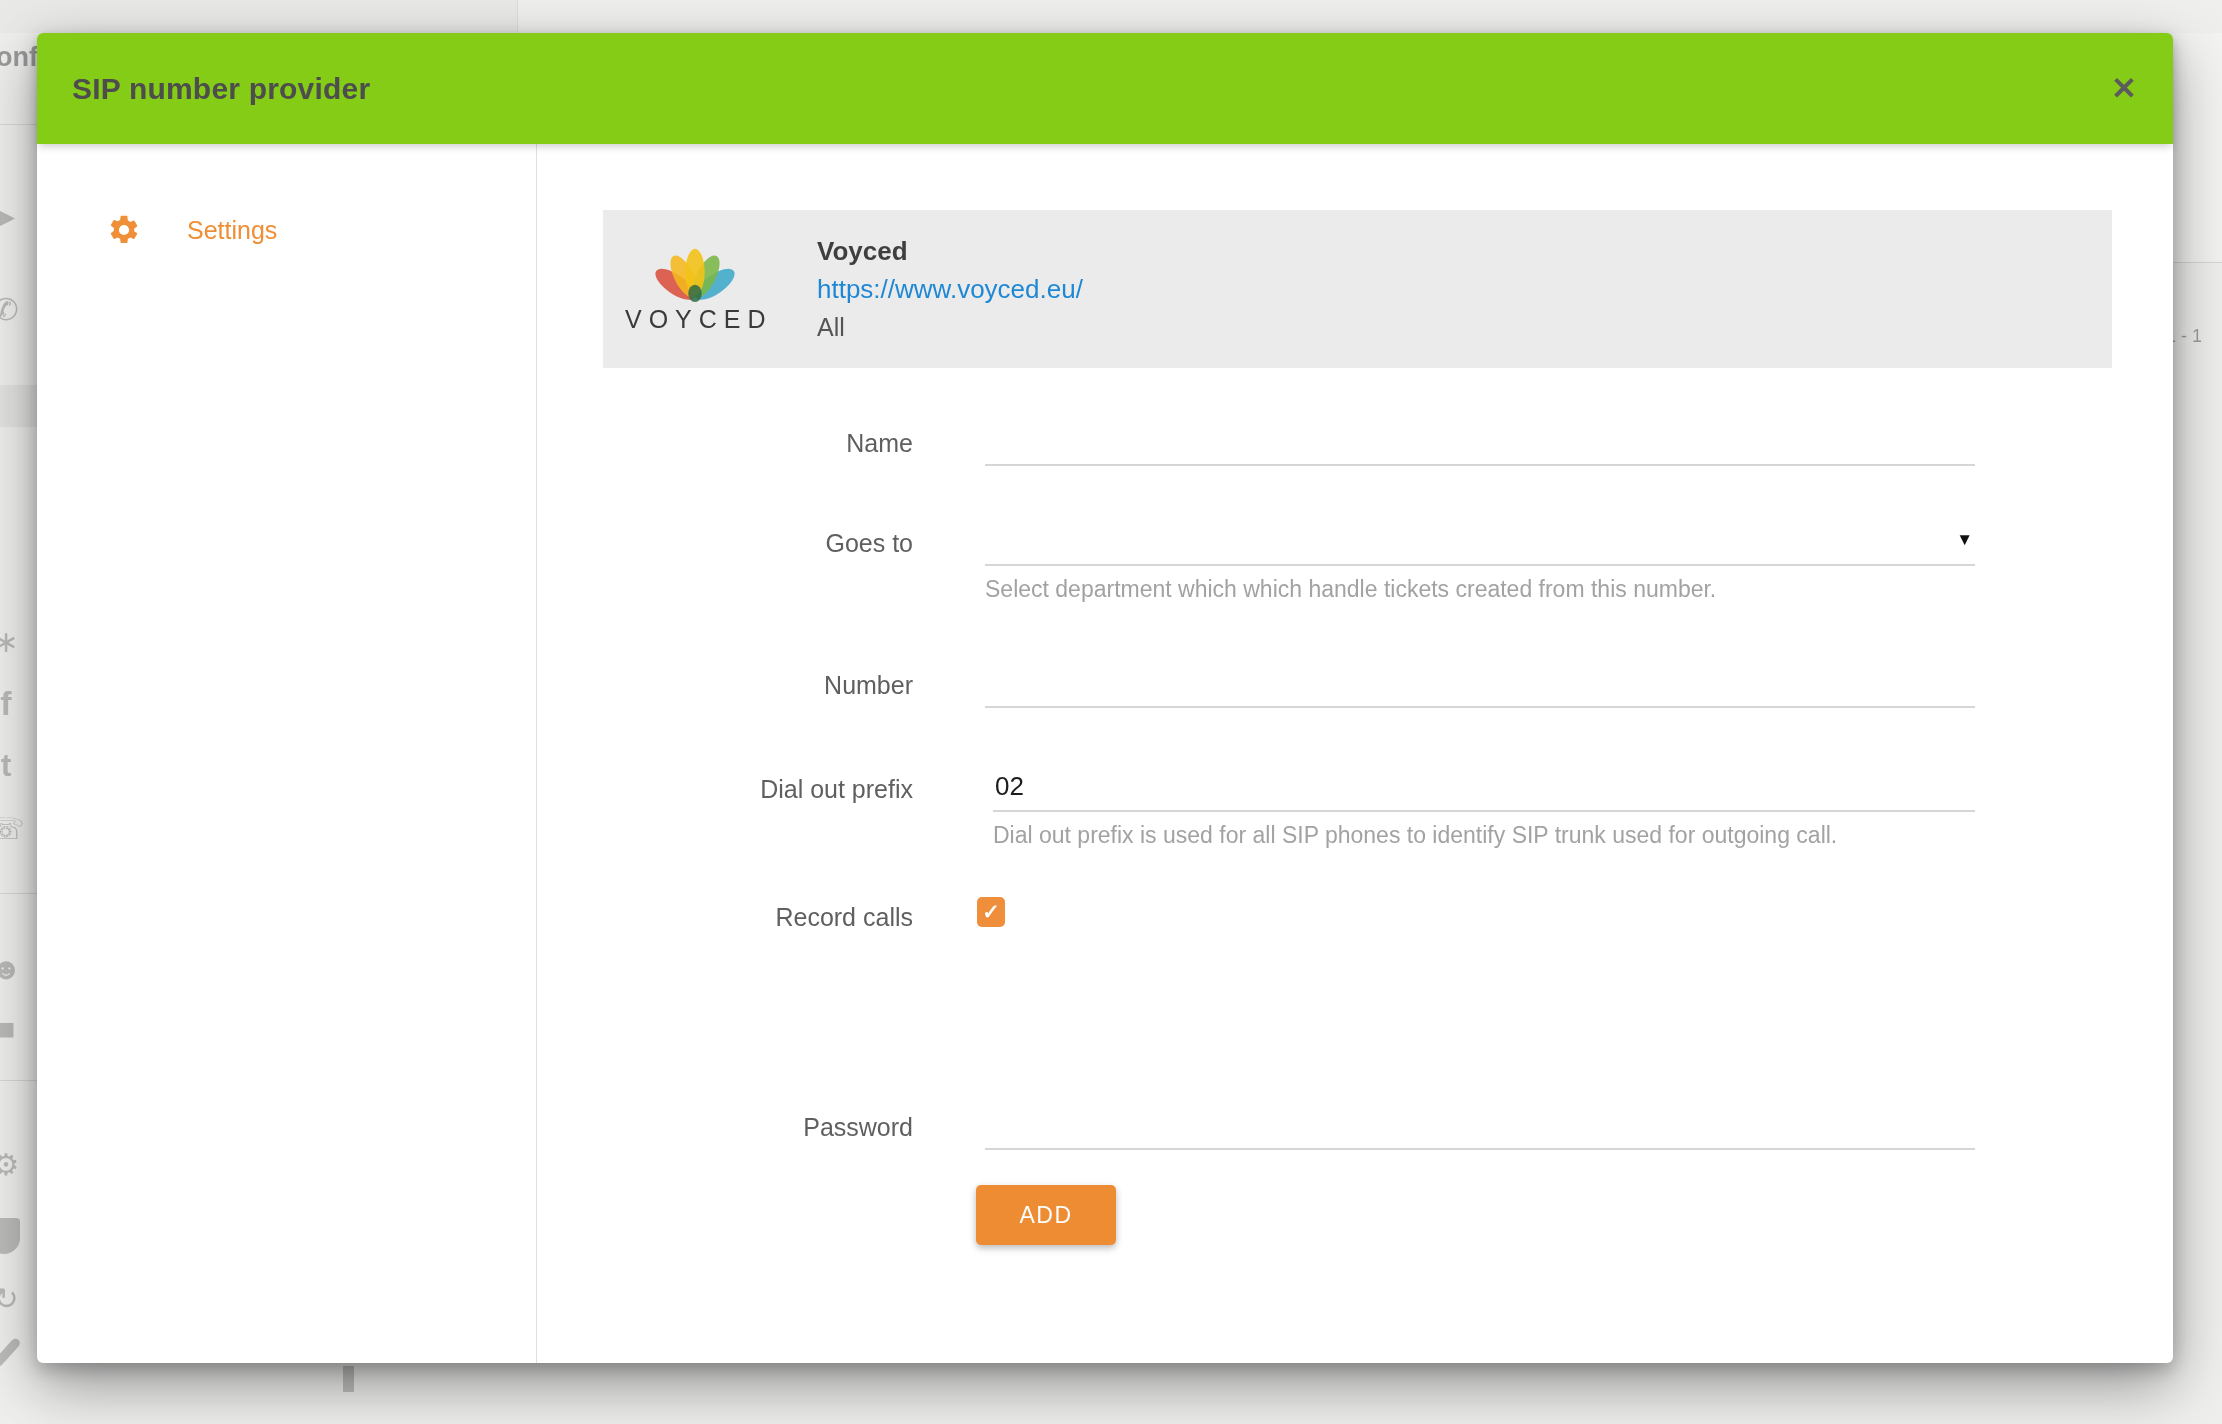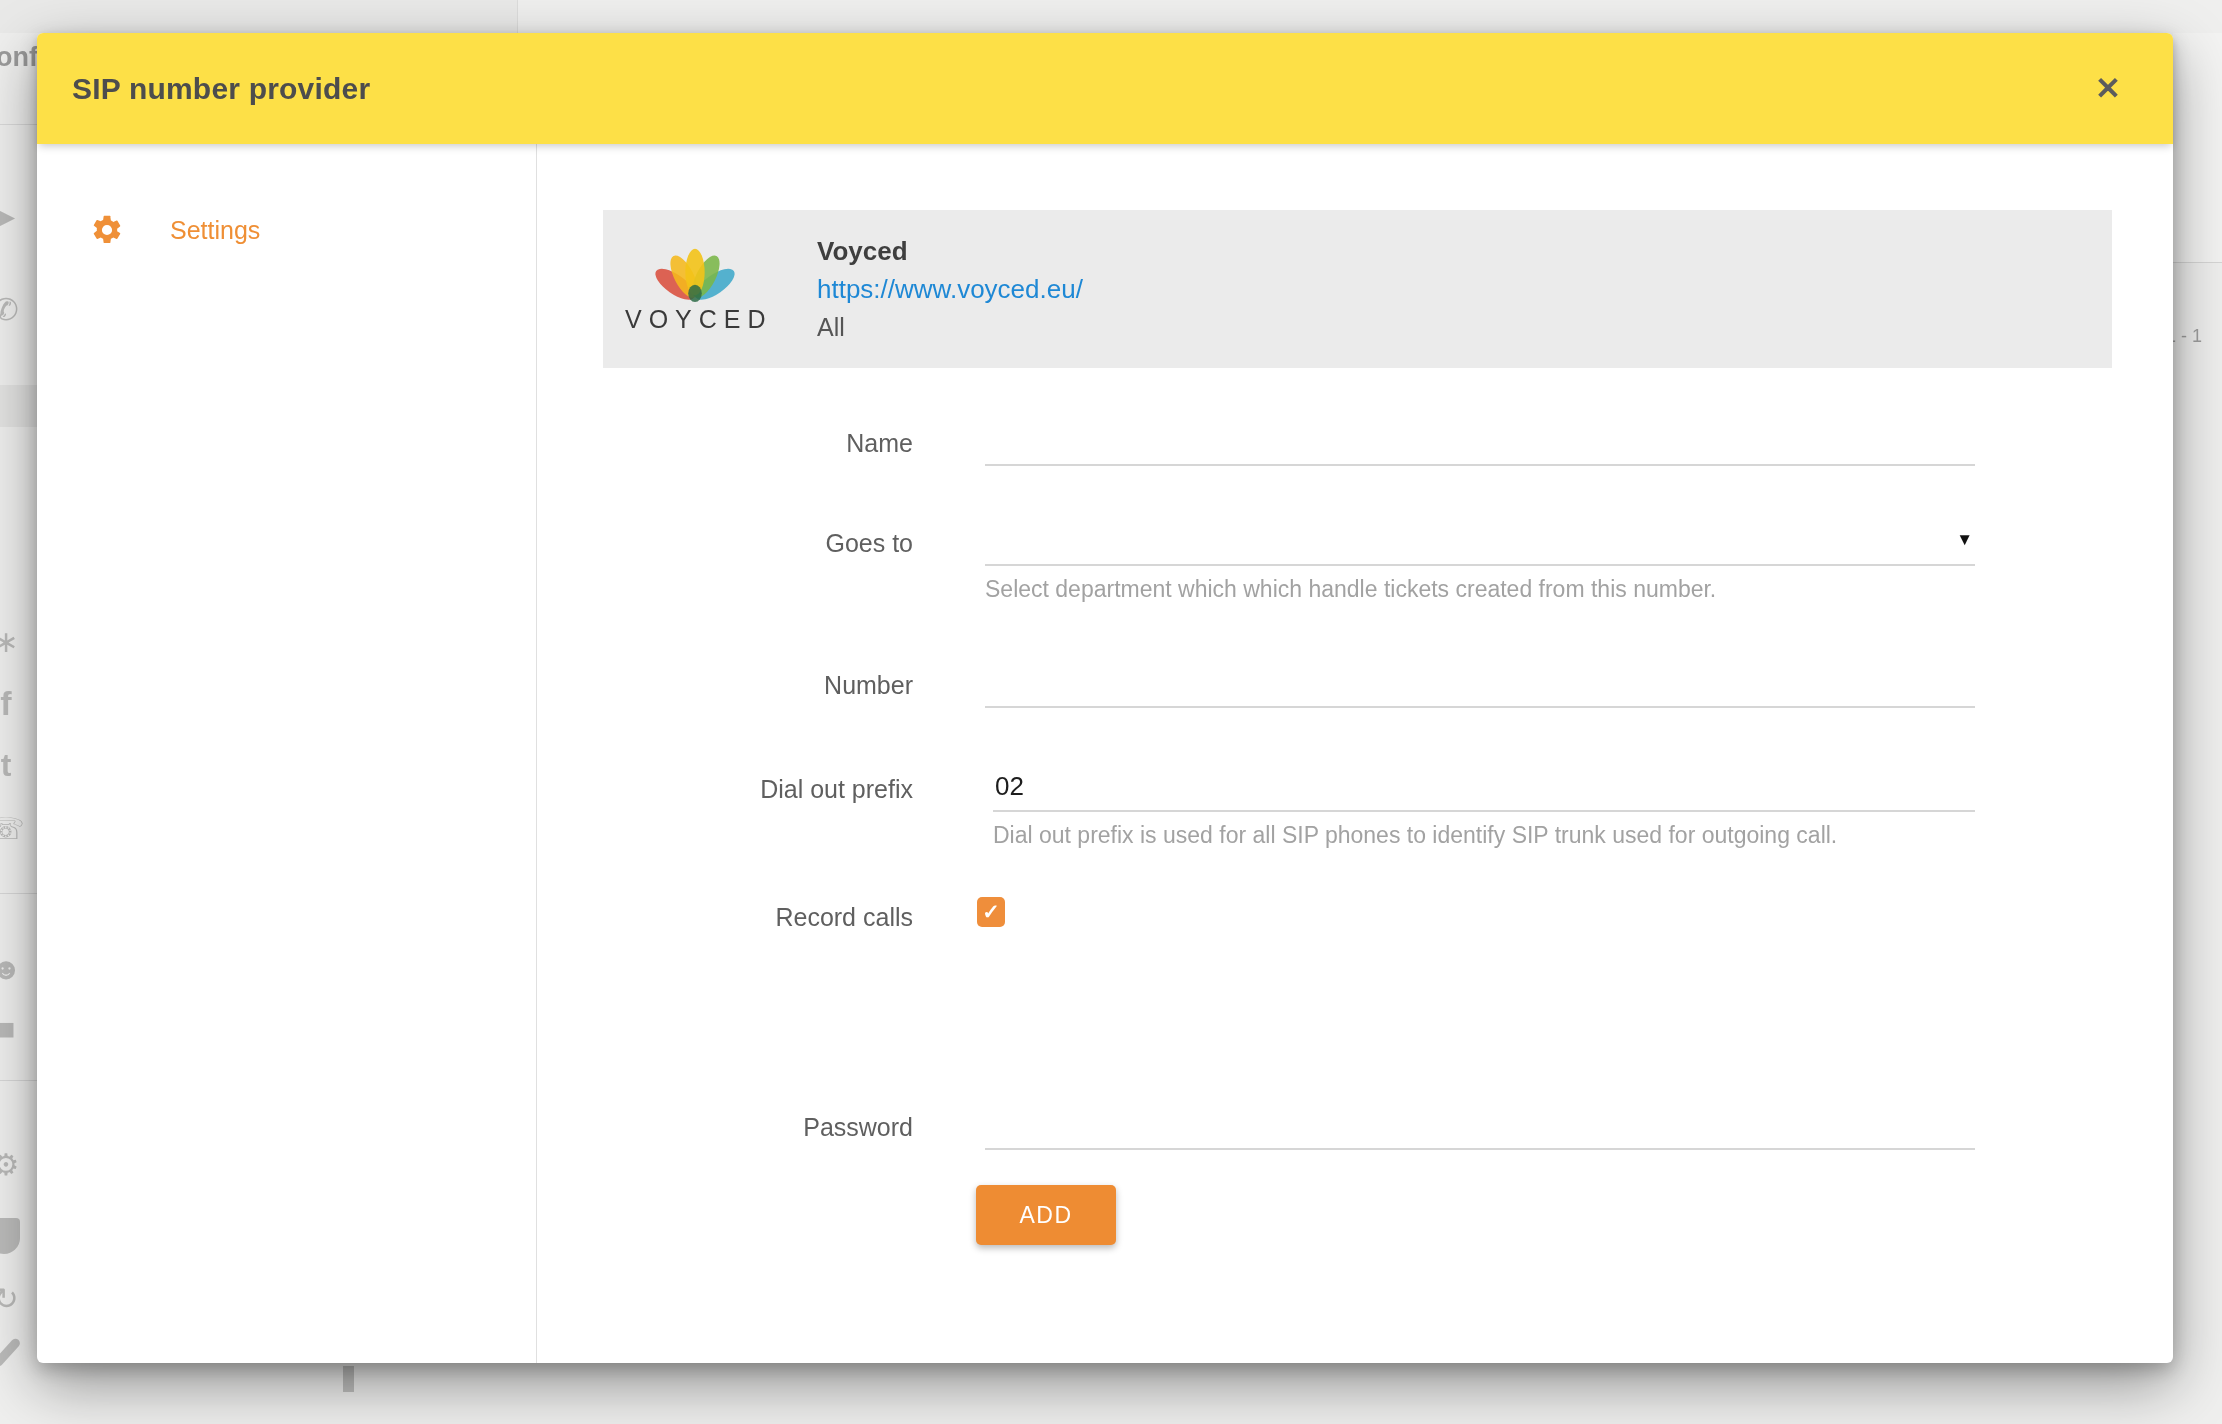--- a/index.html
+++ b/index.html
@@ -31,30 +31,30 @@
 
   
   .dialog {
     position:absolute; left:37px; top:33px; width:2136px; height:1330px;
     background:#fff; border-radius:6px;
     box-shadow:0 22px 60px rgba(0,0,0,.38), 0 6px 18px rgba(0,0,0,.22);
     display:flex; flex-direction:column;
   }
   .dialog-header {
     position:relative; z-index:3; height:111px; flex:0 0 111px;
-    display:flex; align-items:center; padding:0 52px 0 35px;
-    background:#fde047; border-radius:6px 6px 0 0;
+    display:flex; align-items:center; padding:0 36px 0 35px;
+    background:#84cc16; border-radius:6px 6px 0 0;
     box-shadow:0 4px 9px -2px rgba(0,0,0,.22);
   }
   .dialog-title { font-size:30px; font-weight:700; color:#4d4d4d; letter-spacing:.2px; }
   .close-btn { margin-left:auto; font-size:31px; font-weight:700; color:#5c5c5c; cursor:pointer; line-height:1; }
 
   .dialog-body { flex:1; display:flex; min-height:0; }
   .panel-left { flex:0 0 500px; border-right:1px solid #e0e0e0; padding-top:69px; }
-  .settings-item { display:flex; align-items:center; padding-left:53px; cursor:pointer; }
+  .settings-item { display:flex; align-items:center; padding-left:70px; cursor:pointer; }
   .settings-item svg { width:34px; height:34px; flex:0 0 34px; }
   .settings-label { margin-left:46px; font-size:25px; color:#ef8f35; }
 
   .panel-main { position:relative; flex:1; }
 
   
   .provider-card {
     position:absolute; left:66px; top:66px; width:1509px; height:158px;
     background:#ebebeb; display:flex; align-items:center;
   }

